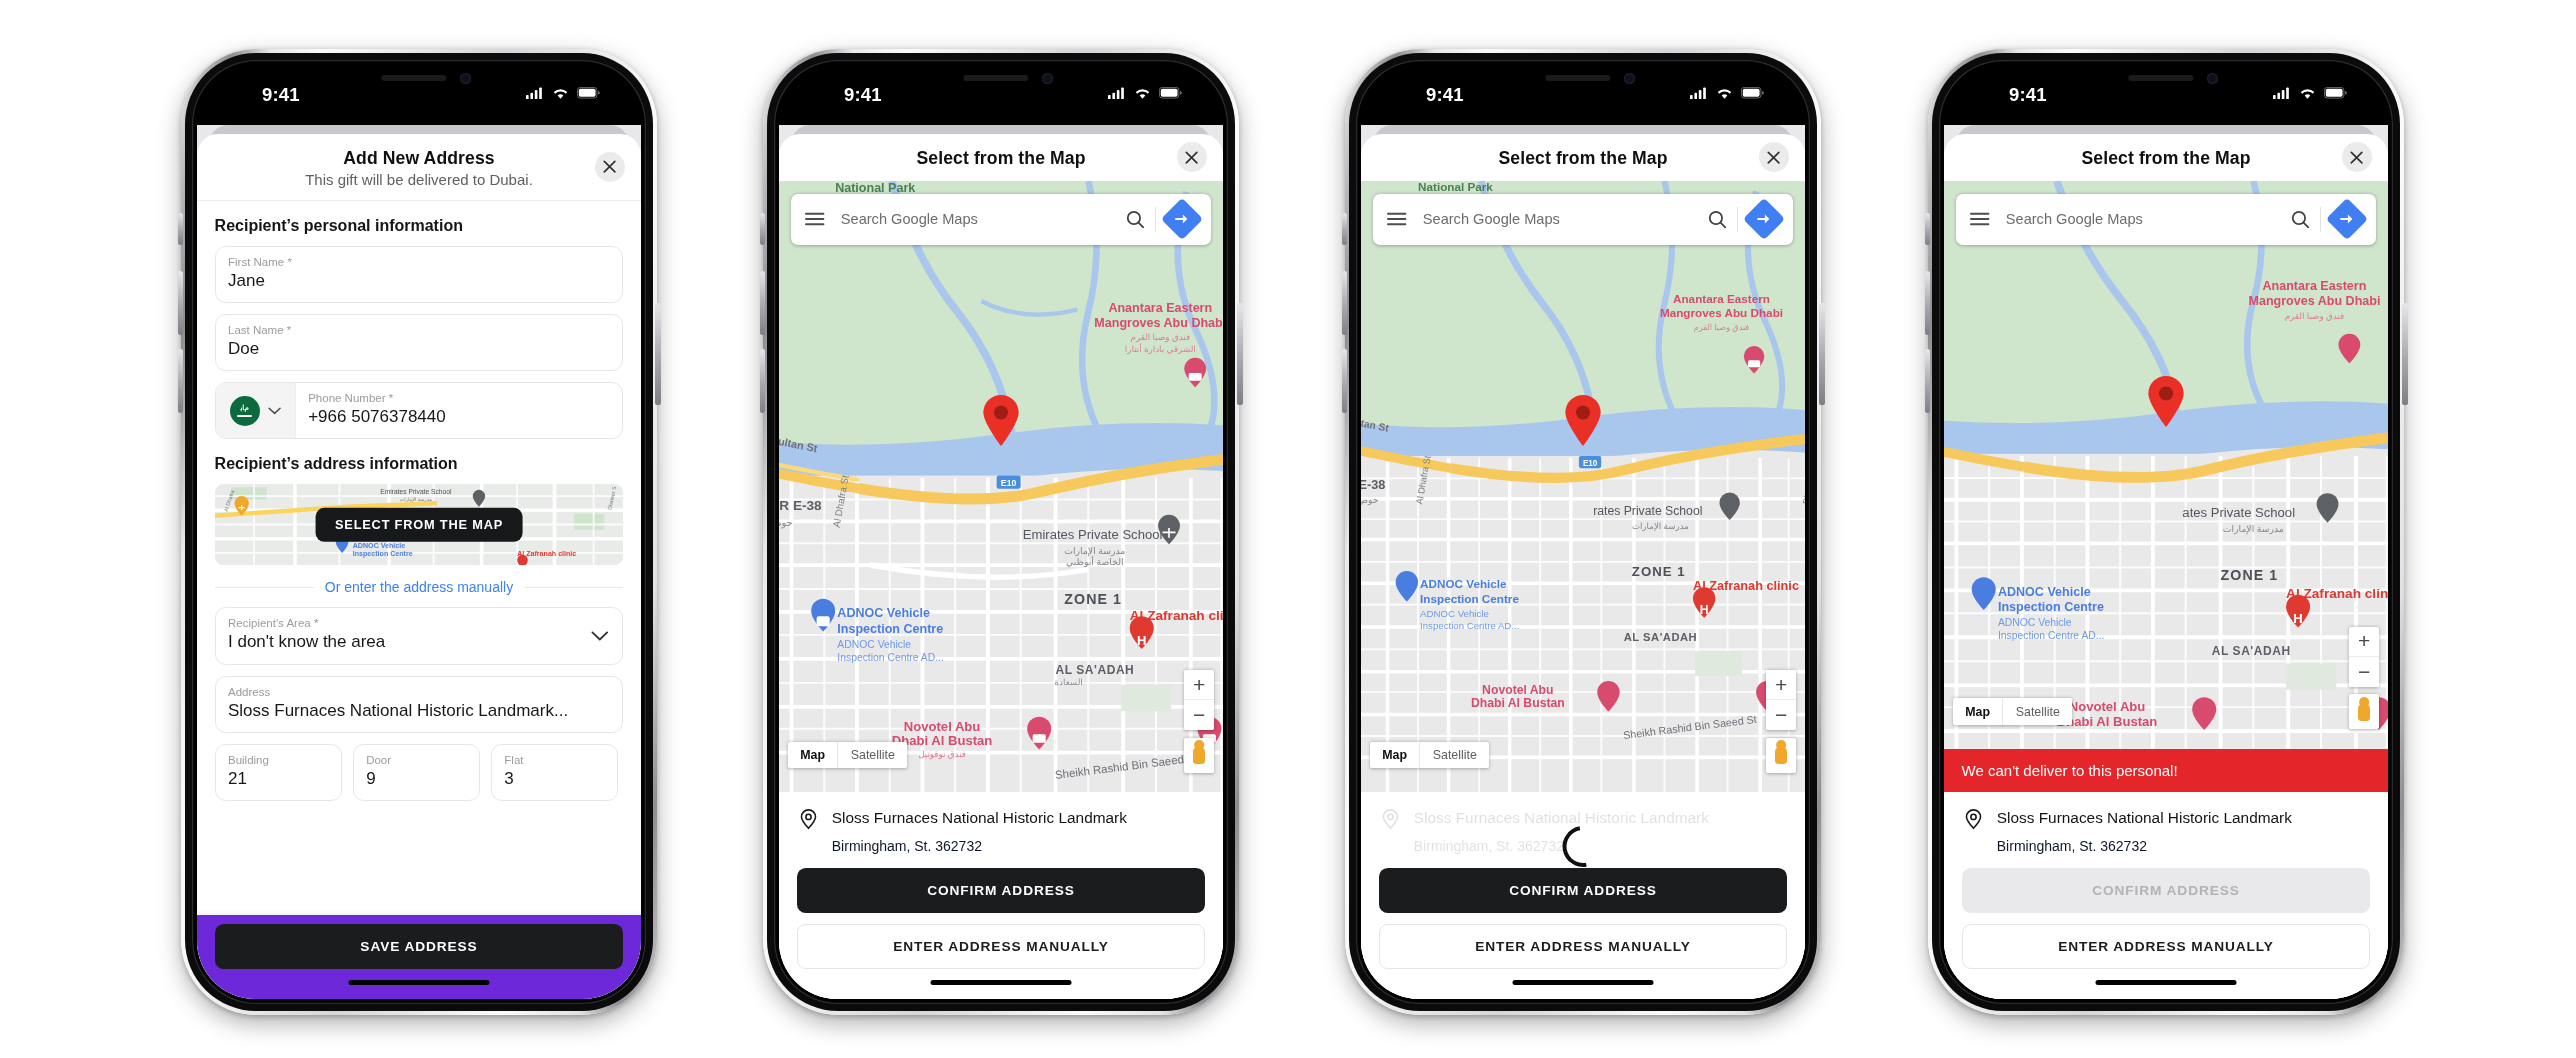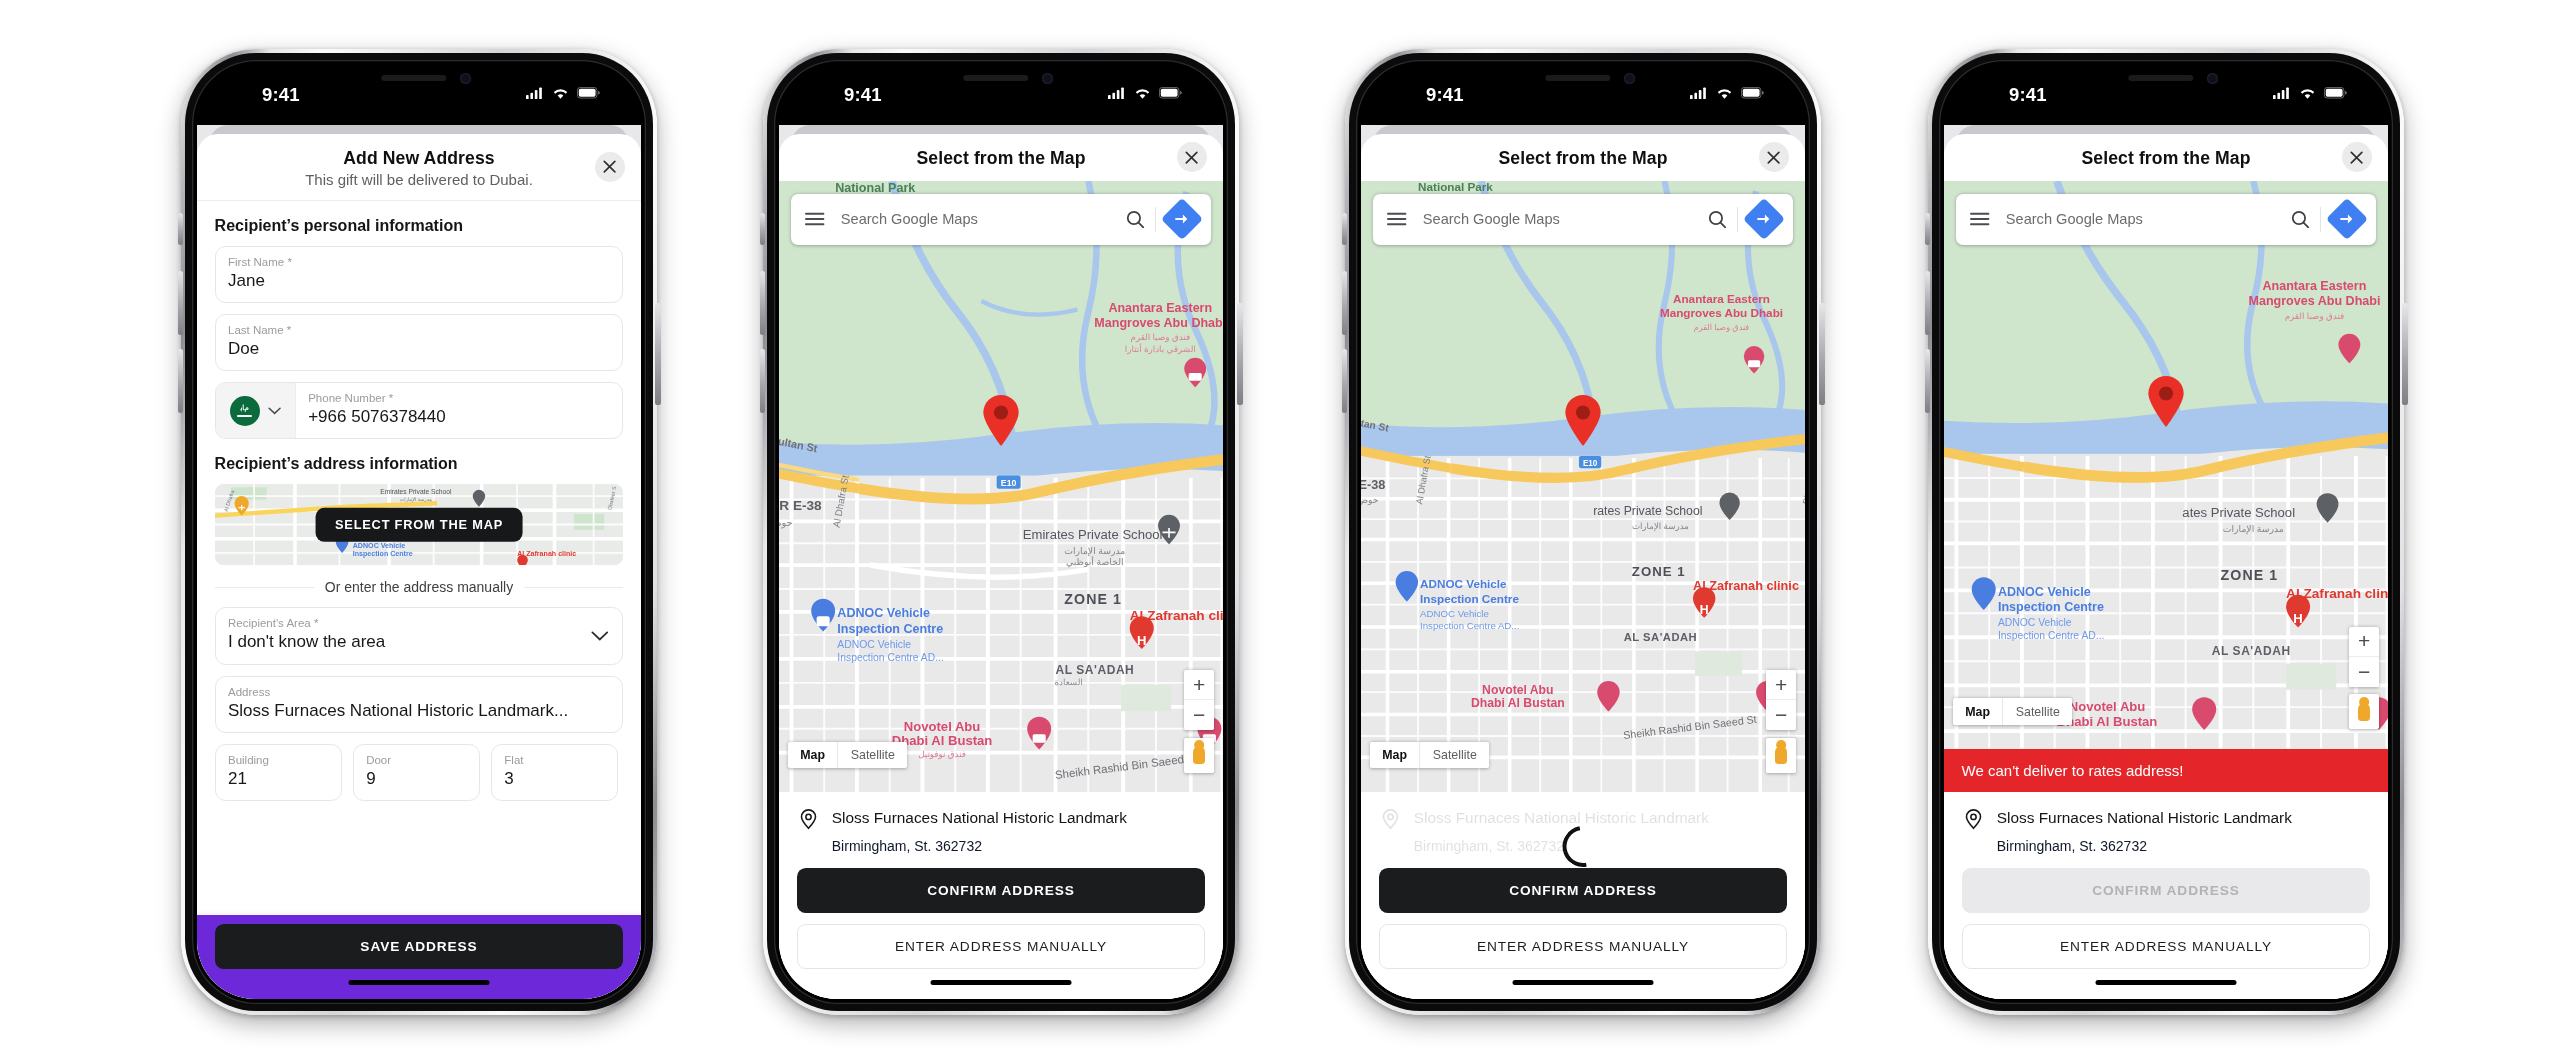--- a/index.html
+++ b/index.html
@@ -121,33 +121,33 @@
     height: 81px; border-radius: 8.8px; overflow: hidden; position: relative;
     background: #eceeed; margin-bottom: 3.5px;
   }
   .pill-select {
     position: absolute; left: 50%; top: 50%; transform: translate(-50%,-50%);
     background: #17181a; color: #fff; font-size: 12.8px; font-weight: 700;
     letter-spacing: 0.8px; padding: 9.7px 19.4px; border-radius: 8.8px; white-space: nowrap;
   }
   .divider-row { display: flex; align-items: center; gap: 10.6px; margin: 14px 0 12.4px; }
   .divider-row .ln { flex: 1; height: 0.9px; background: #e9e9eb; }
-  .divider-row .tx { font-size: 14px; color: #404040; white-space: nowrap; }
+  .divider-row .tx { font-size: 14px; color: #3b82f6; white-space: nowrap; }
 
   .save-bar {
     flex: 0 0 auto; padding: 8.8px 17.6px 0; background: #6d28d9;
     box-shadow: 0 -1.8px 5.3px rgba(0,0,0,.06);
   }
   .btn-dark {
     background: #1b1c1e; color: #fff; border-radius: 8.8px; text-align: center;
     padding: 15px 0; font-size: 13.7px; font-weight: 700; letter-spacing: 0.9px;
   }
   .btn-light {
     background: #fff; color: #1b1c1e; border: 0.9px solid #e4e4e6; border-radius: 8.8px;
-    text-align: center; padding: 14px 0; font-size: 13.7px; font-weight: 400; letter-spacing: 0.9px;
+    text-align: center; padding: 14px 0; font-size: 13.7px; font-weight: 700; letter-spacing: 0.9px;
   }
   .btn-disabled {
     background: #e9e9eb; color: #b2b2b7; border-radius: 8.8px; text-align: center;
     padding: 15px 0; font-size: 13.7px; font-weight: 700; letter-spacing: 0.9px;
   }
 
   
   .map-wrap { flex: 1 1 auto; position: relative; overflow: hidden; background: #e9eae6; }
   .search-bar {
     position: absolute; left: 12.4px; right: 12.4px; top: 12.4px; height: 51px; z-index: 12;
@@ -939,21 +939,21 @@
               <div>+</div>
               <div>−</div>
             </div>
             <div class="pegman">
               <div class="peg-body">
                   <div class="peg-head"></div>
                 </div>
             </div>
           </div>
 
-          <div class="error-banner">We can't deliver to rates address!</div>
+          <div class="error-banner">We can't deliver to this personal!</div>
 
           <div class="bottom-panel">
             <div class="addr-row">
               <svg width="21" height="21" viewBox="0 0 24 24" style="flex:0 0 auto;margin-top:0.9px">
                   <path d="M12 22s8-9 8-13a8 8 0 1 0-16 0c0 4 8 13 8 13z" fill="none" stroke="#18181a" stroke-width="1.8"></path>
                   <circle cx="12" cy="9" r="3" fill="none" stroke="#18181a" stroke-width="1.8"></circle>
                 </svg>
               <div>
                 <div class="addr-name">Sloss Furnaces National Historic Landmark</div>
                 <div class="addr-sub">Birmingham, St. 362732</div>

